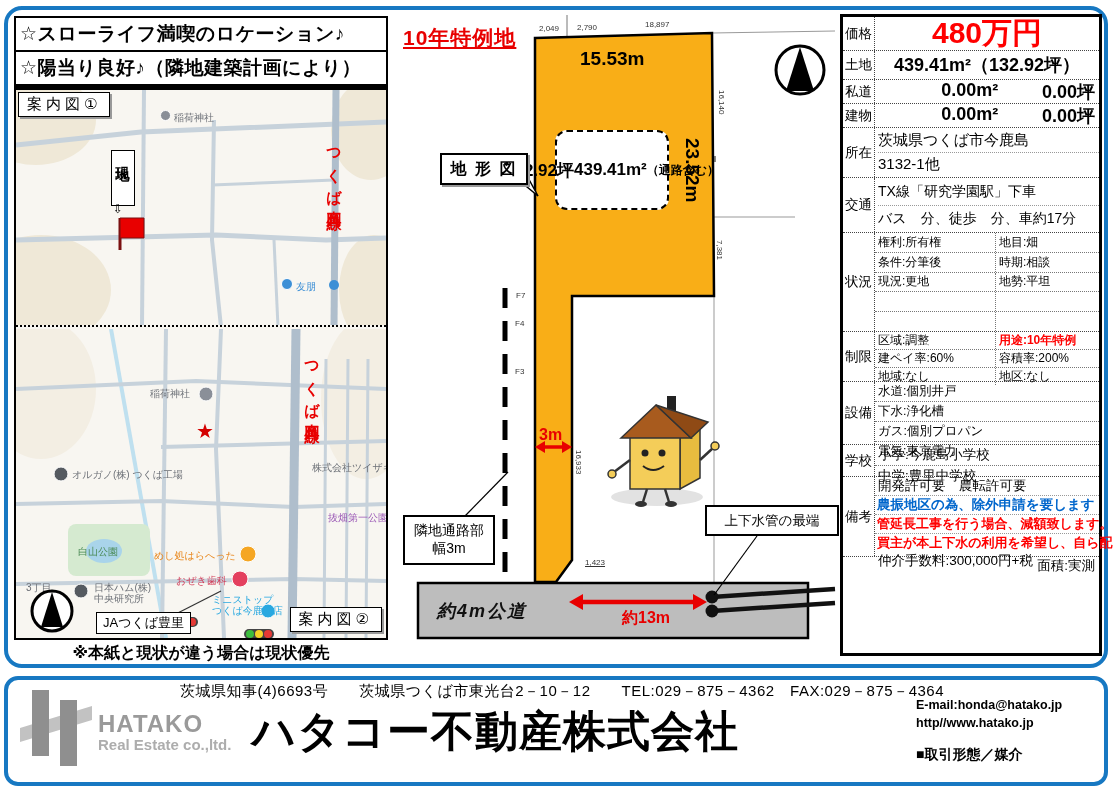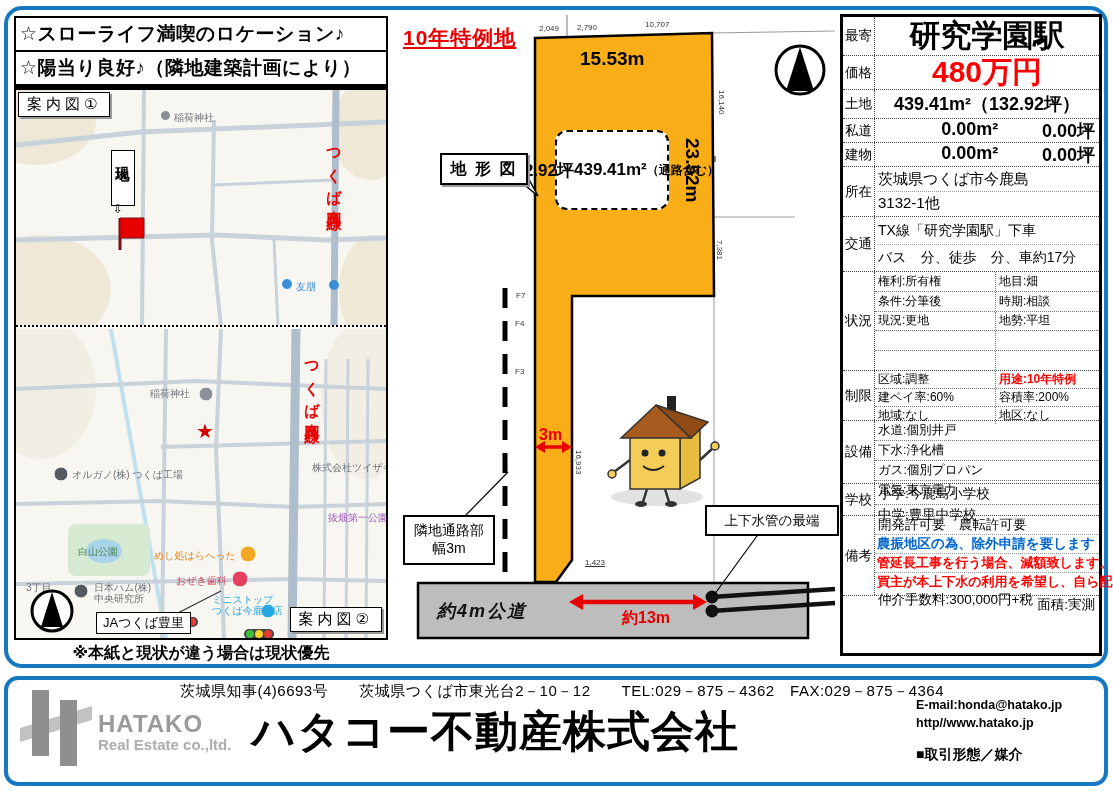--- a/index.html
+++ b/index.html
@@ -246,43 +246,39 @@
     <div class="dg-abs shape-title">地 形 図</div>
     <div class="dg-abs dim-big" style="left:185px; top:38px;">15.53m</div>
     <div class="dg-abs dim-big vtext" style="left:286px; top:128px;">23.52m</div>
     <div class="dg-abs area-box">
       <div class="l1">132.92坪</div>
       <div class="l1">439.41m²</div>
       <div class="l3">（通路含む）</div>
     </div>
     <div class="dg-abs dim-tiny" style="left:144px; top:14px;">2,049</div>
     <div class="dg-abs dim-tiny" style="left:182px; top:13px;">2,790</div>
-    <div class="dg-abs dim-tiny" style="left:250px; top:10px;">10,707</div>
+    <div class="dg-abs dim-tiny" style="left:250px; top:10px;">18,897</div>
     <div class="dg-abs dim-tiny vtext" style="left:322px; top:80px;">16,140</div>
     <div class="dg-abs dim-tiny vtext" style="left:320px; top:230px;">7,381</div>
     <div class="dg-abs dim-tiny vtext" style="left:179px; top:440px;">16,933</div>
     <div class="dg-abs dim-tiny" style="left:190px; top:548px; text-decoration:underline;">1,423</div>
     <div class="dg-abs dim-tiny" style="left:121px; top:281px;">F7</div>
     <div class="dg-abs dim-tiny" style="left:120px; top:309px;">F4</div>
     <div class="dg-abs dim-tiny" style="left:120px; top:357px;">F3</div>
     <div class="dg-abs red-label" style="left:144px; top:416px; font-size:16px;">3m</div>
     <div class="dg-abs callout-box" style="left:8px; top:505px; width:92px; height:50px; font-size:14px;">
       <div>隣地通路部</div>
       <div>幅3m</div>
     </div>
     <div class="dg-abs road-label">約4m公道</div>
     <div class="dg-abs red-label" style="left:212px; top:598px; font-size:16px; z-index:3;margin-left:15px;">約13m</div>
     <div class="dg-abs callout-box" style="left:310px; top:495px; width:134px; height:31px; font-size:13.5px;">上下水管の最端</div>
   </div>
 
   <div class="spec-table">
-    <div class="srow" style="height:39px;">
-      <div class="slbl">最寄</div>
-      <div class="sval center-val" style="font-size:31px; font-weight:bold;">研究学園駅</div>
-    </div>
     <div class="srow" style="height:34px;">
       <div class="slbl">価格</div>
       <div class="sval center-val" style="font-size:30px; font-weight:bold; color:#FF0000;">480万円</div>
     </div>
     <div class="srow" style="height:29px;">
       <div class="slbl">土地</div>
       <div class="sval center-val" style="font-size:18px; font-weight:bold;">439.41m²（132.92坪）</div>
     </div>
     <div class="srow" style="height:24px;">
       <div class="slbl">私道</div>

